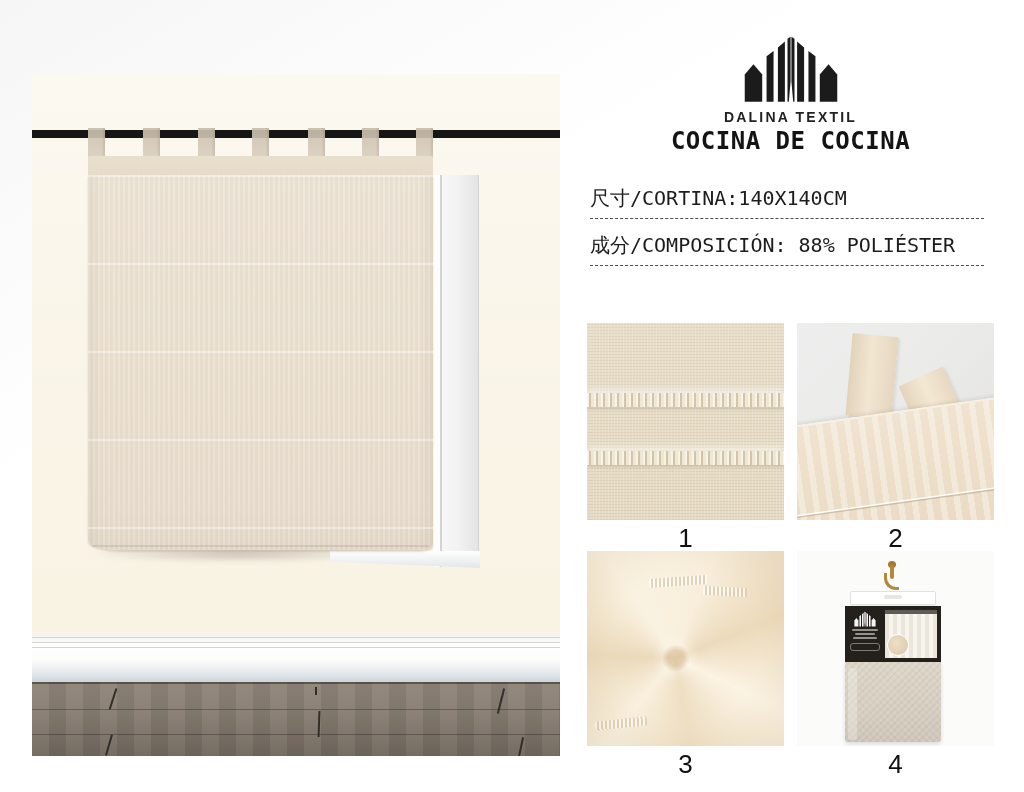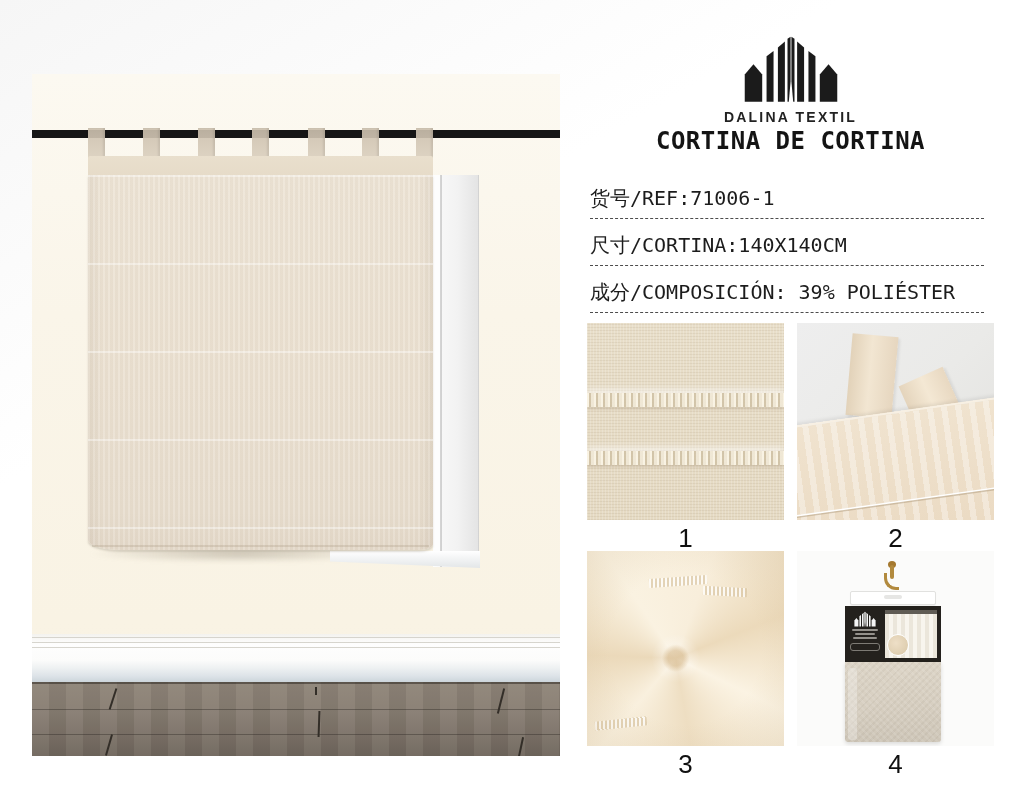--- a/index.html
+++ b/index.html
@@ -217,26 +217,25 @@
   </div>
 
   <div class="panel">
 
     <div class="logo">
       <svg viewBox="0 0 110 80" fill="#1b1b1b">
           <use href="#dalina-logo"></use>
         </svg>
     </div>
     <div class="brand">DALINA TEXTIL</div>
-    <div class="title">CORTINA DE CORTINA</div>
+    <div class="title">COCINA DE COCINA</div>
 
     <div class="specs">
-      <div class="spec-row">货号/REF:71006-1</div>
       <div class="spec-row">尺寸/CORTINA:140X140CM</div>
-      <div class="spec-row">成分/COMPOSICIÓN: 39% POLIÉSTER</div>
+      <div class="spec-row">成分/COMPOSICIÓN: 88% POLIÉSTER</div>
     </div>
 
     <div class="grid">
 
       <div class="fig f1">
         <div class="ph texture">
           <div class="fringe b1"></div>
           <div class="fringe b2"></div>
         </div>
         <div class="caption">1</div>

